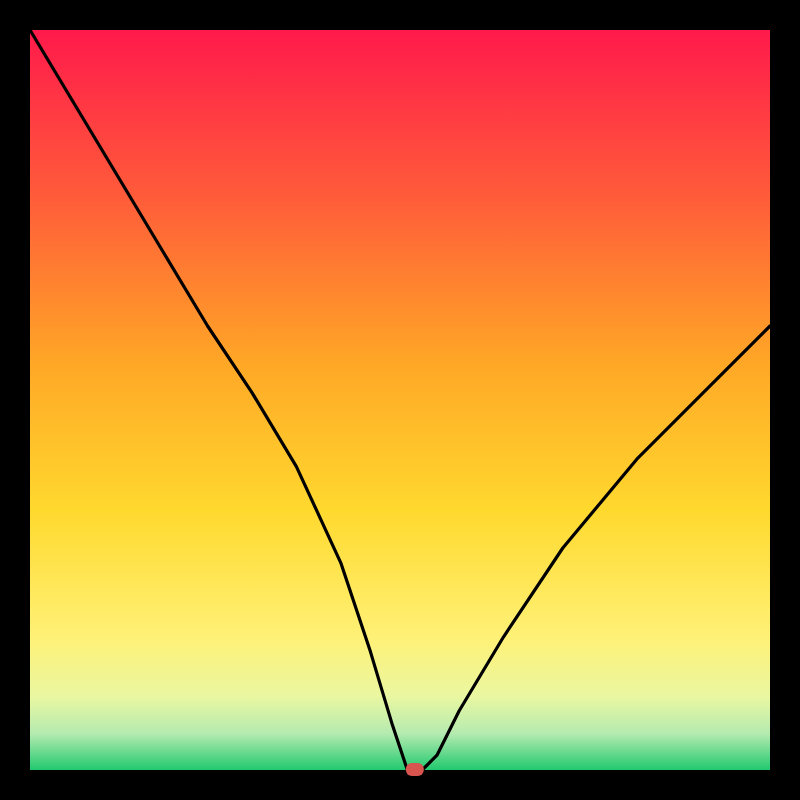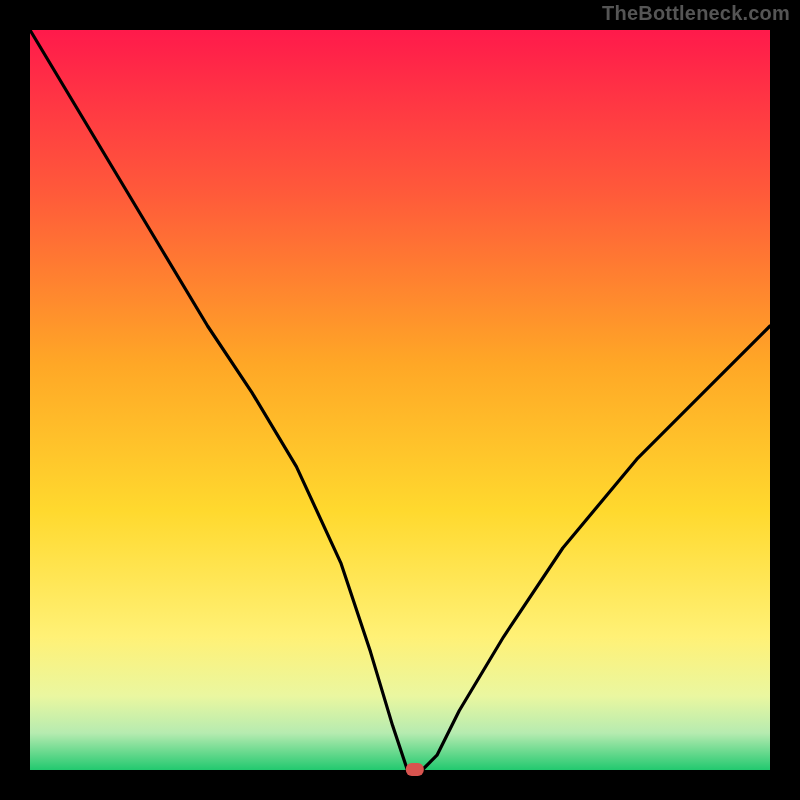--- a/index.html
+++ b/index.html
@@ -22,21 +22,20 @@
     color: #555;
     z-index: 10;
     letter-spacing: 0.2px;
   }
   svg { display: block; }
 </style>
 </head>
 <body>
 
 <div class="stage">
-  <div class="watermark">TheBottleneck.com</div>
   <svg id="chart-svg" width="800" height="800" viewBox="0 0 800 800">
       <rect x="0" y="0" width="800" height="800" fill="#000"></rect>
       <defs>
         <linearGradient id="bg-grad" x1="0" y1="0" x2="0" y2="1">
           <stop offset="0%" stop-color="#ff1a4b"></stop>
           <stop offset="22%" stop-color="#ff5a3a"></stop>
           <stop offset="45%" stop-color="#ffa726"></stop>
           <stop offset="65%" stop-color="#ffd92e"></stop>
           <stop offset="82%" stop-color="#fff176"></stop>
           <stop offset="90%" stop-color="#eaf7a0"></stop>

